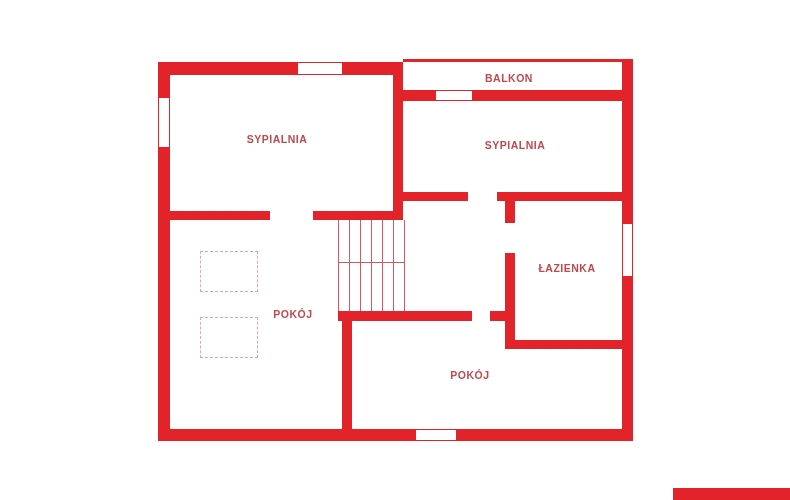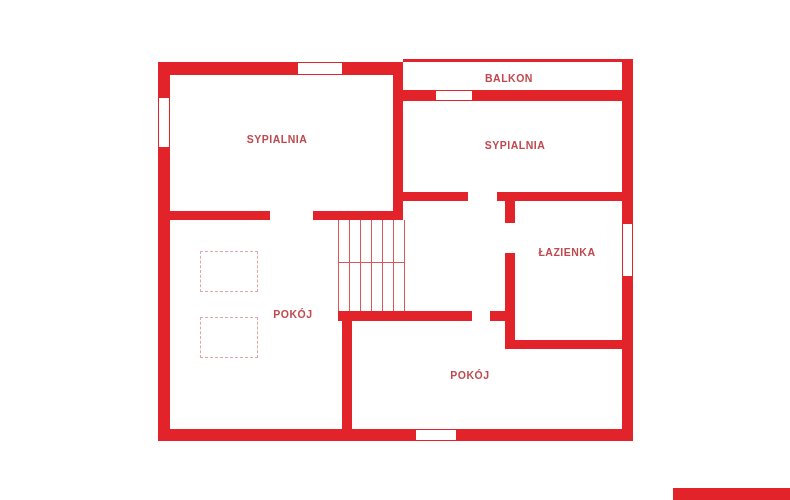--- a/index.html
+++ b/index.html
@@ -86,19 +86,19 @@
     <div class="tread" style="left:66px;"></div>
     <div class="stair-mid" style="top:42px;"></div>
   </div>
 
   <div class="furniture" style="left:200px;top:251px;width:58px;height:41px;"></div>
   <div class="furniture" style="left:200px;top:317px;width:58px;height:41px;"></div>
 
   <div class="room-label" style="left:277px;top:139px;">SYPIALNIA</div>
   <div class="room-label" style="left:502px;top:78px;margin-left:7px;">BALKON</div>
   <div class="room-label" style="left:515px;top:145px;">SYPIALNIA</div>
-  <div class="room-label" style="left:567px;top:252px;">ŁAZIENKA</div>
+  <div class="room-label" style="left:567px;top:268px;">ŁAZIENKA</div>
   <div class="room-label" style="left:293px;top:314px;">POKÓJ</div>
   <div class="room-label" style="left:470px;top:375px;">POKÓJ</div>
 
   <div class="accent-bar" style="left:673px;top:488px;width:117px;height:12px;"></div>
 
 </div>
 
 </body></html>

